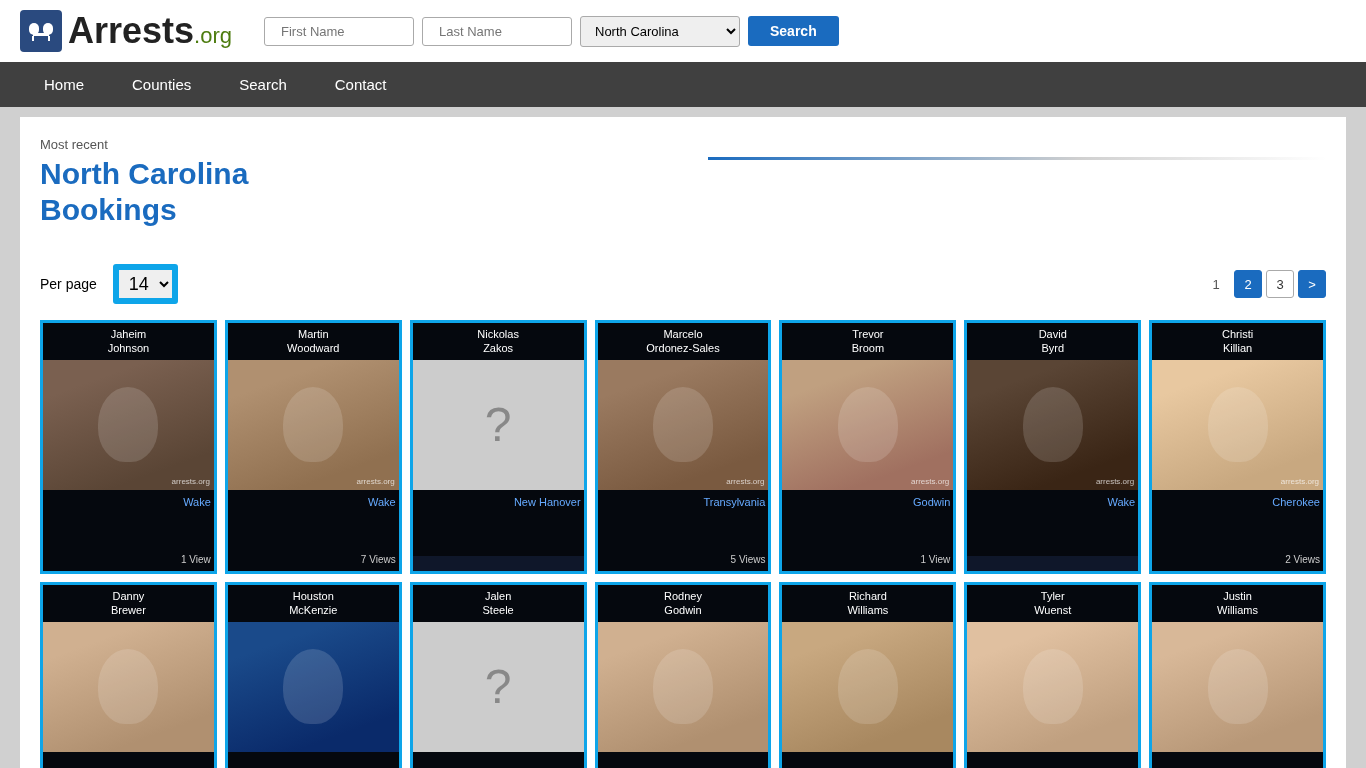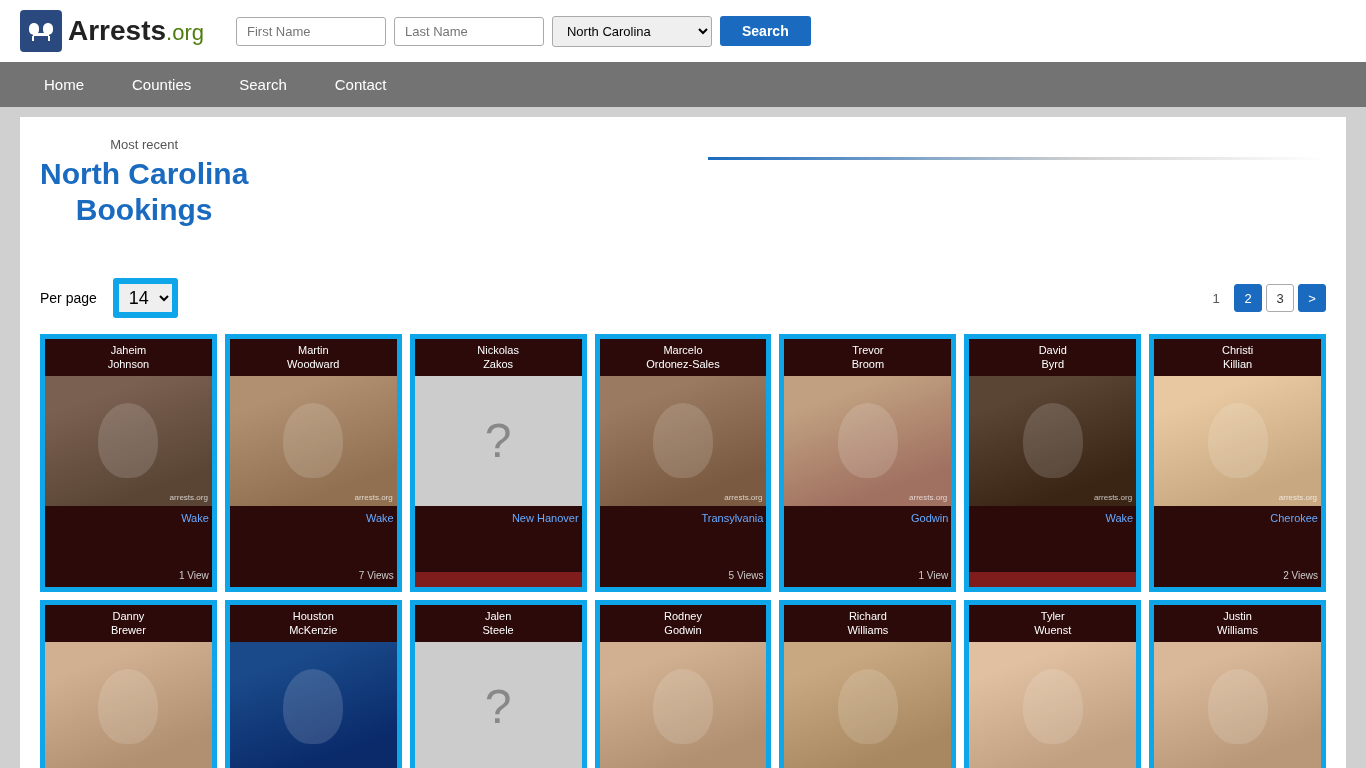--- a/index.html
+++ b/index.html
@@ -37,21 +37,21 @@
     }
     #logo-text span { color: #2a4a7f; }
     #logo-text .org { color: #555; font-weight: normal; font-size: 22px; }
     #search-form {
       display: flex;
       align-items: center;
       gap: 8px;
       flex: 1;
     }
     #search-form input {
-      padding: 6px 10px;
+      padding: 6px 16px;
       border: 1px solid #aaa;
       border-radius: 3px;
       font-size: 13px;
       width: 150px;
     }
     #search-form select {
       padding: 6px 10px;
       border: 1px solid #aaa;
       border-radius: 3px;
       font-size: 13px;
@@ -63,42 +63,42 @@
       border: none;
       padding: 7px 22px;
       border-radius: 3px;
       font-size: 14px;
       font-weight: bold;
       cursor: pointer;
     }
 
     
     #nav {
-      background: #737373;
+      background: #404040;
       display: flex;
       padding: 0 20px;
     }
     #nav a {
       color: white;
       text-decoration: none;
       padding: 14px 24px;
       font-size: 15px;
       display: block;
     }
 
     
     #main {
       background: #fff;
       margin: 10px 20px;
       padding: 20px;
       min-height: 600px;
     }
 
     
-    #title-area { margin-bottom: 34px; text-align: center; }
+    #title-area { margin-bottom: 20px; }
     #most-recent-label { color: #555; font-size: 13px; margin-bottom: 4px; }
     #page-title { color: #1a6bbf; font-size: 30px; font-weight: bold; line-height: 1.2; }
 
     
     #divider {
       height: 3px;
       background: linear-gradient(to right, #1a6bbf 0%, #d0d0d0 100%);
       margin-bottom: 20px;
       margin-left: 440px;
     }
@@ -132,22 +132,22 @@
     .page-num.plain { border: none; color: #555; cursor: default; }
     .page-next { background: #1a6bbf; color: white; border-color: #1a6bbf; }
 
     
     #bookings-grid {
       display: grid;
       grid-template-columns: repeat(7, 1fr);
       gap: 8px;
     }
     .booking-card {
-      border: 5px solid #0ea5e9;
-      background: #7f1d1d;
+      border: 3px solid #0ea5e9;
+      background: #0f172a;
       overflow: hidden;
       cursor: pointer;
     }
     .card-name {
       background: rgba(0,0,0,0.65);
       color: white;
       font-size: 11px;
       text-align: center;
       padding: 4px 3px;
       line-height: 1.3;
@@ -219,21 +219,21 @@
     <div id="logo-icon">
       <svg width="28" height="28" viewBox="0 0 28 28">
         <rect x="2" y="6" width="10" height="12" rx="5" fill="white"></rect>
         <rect x="16" y="6" width="10" height="12" rx="5" fill="white"></rect>
         <rect x="6" y="16" width="16" height="3" fill="white"></rect>
         <rect x="5" y="19" width="2" height="5" fill="white"></rect>
         <rect x="21" y="19" width="2" height="5" fill="white"></rect>
       </svg>
     </div>
     <div id="logo-text">
-      <span style="color:#222;font-size:28px;font-weight:bold;">Arrests</span><span class="org" style="color:#4d7c0f;font-weight:normal;font-size:22px;">.org</span>
+      <span style="color:#222;font-size:36px;font-weight:bold;">Arrests</span><span class="org" style="color:#4d7c0f;font-weight:normal;font-size:22px;">.org</span>
     </div>
   </div>
   <div id="search-form">
     <input type="text" placeholder="First Name" style="">
     <input type="text" placeholder="Last Name" style="">
     <select id="state-select">
     <option value="North Carolina">North Carolina</option><option value="Alabama">Alabama</option><option value="Alaska">Alaska</option><option value="Arizona">Arizona</option><option value="Arkansas">Arkansas</option><option value="California">California</option><option value="Colorado">Colorado</option><option value="Connecticut">Connecticut</option><option value="Delaware">Delaware</option><option value="Florida">Florida</option><option value="Georgia">Georgia</option><option value="Hawaii">Hawaii</option><option value="Idaho">Idaho</option><option value="Illinois">Illinois</option><option value="Indiana">Indiana</option><option value="Iowa">Iowa</option><option value="Kansas">Kansas</option><option value="Kentucky">Kentucky</option><option value="Louisiana">Louisiana</option><option value="Maine">Maine</option><option value="Maryland">Maryland</option><option value="Massachusetts">Massachusetts</option><option value="Michigan">Michigan</option><option value="Minnesota">Minnesota</option><option value="Mississippi">Mississippi</option><option value="Missouri">Missouri</option><option value="Montana">Montana</option><option value="Nebraska">Nebraska</option><option value="Nevada">Nevada</option><option value="New Hampshire">New Hampshire</option><option value="New Jersey">New Jersey</option><option value="New Mexico">New Mexico</option><option value="New York">New York</option><option value="Ohio">Ohio</option><option value="Oklahoma">Oklahoma</option><option value="Oregon">Oregon</option><option value="Pennsylvania">Pennsylvania</option><option value="Rhode Island">Rhode Island</option><option value="South Carolina">South Carolina</option><option value="South Dakota">South Dakota</option><option value="Tennessee">Tennessee</option><option value="Texas">Texas</option><option value="Utah">Utah</option><option value="Vermont">Vermont</option><option value="Virginia">Virginia</option><option value="Washington">Washington</option><option value="West Virginia">West Virginia</option><option value="Wisconsin">Wisconsin</option><option value="Wyoming">Wyoming</option></select>
     <button id="search-btn">Search</button>
   </div>
 </div>

